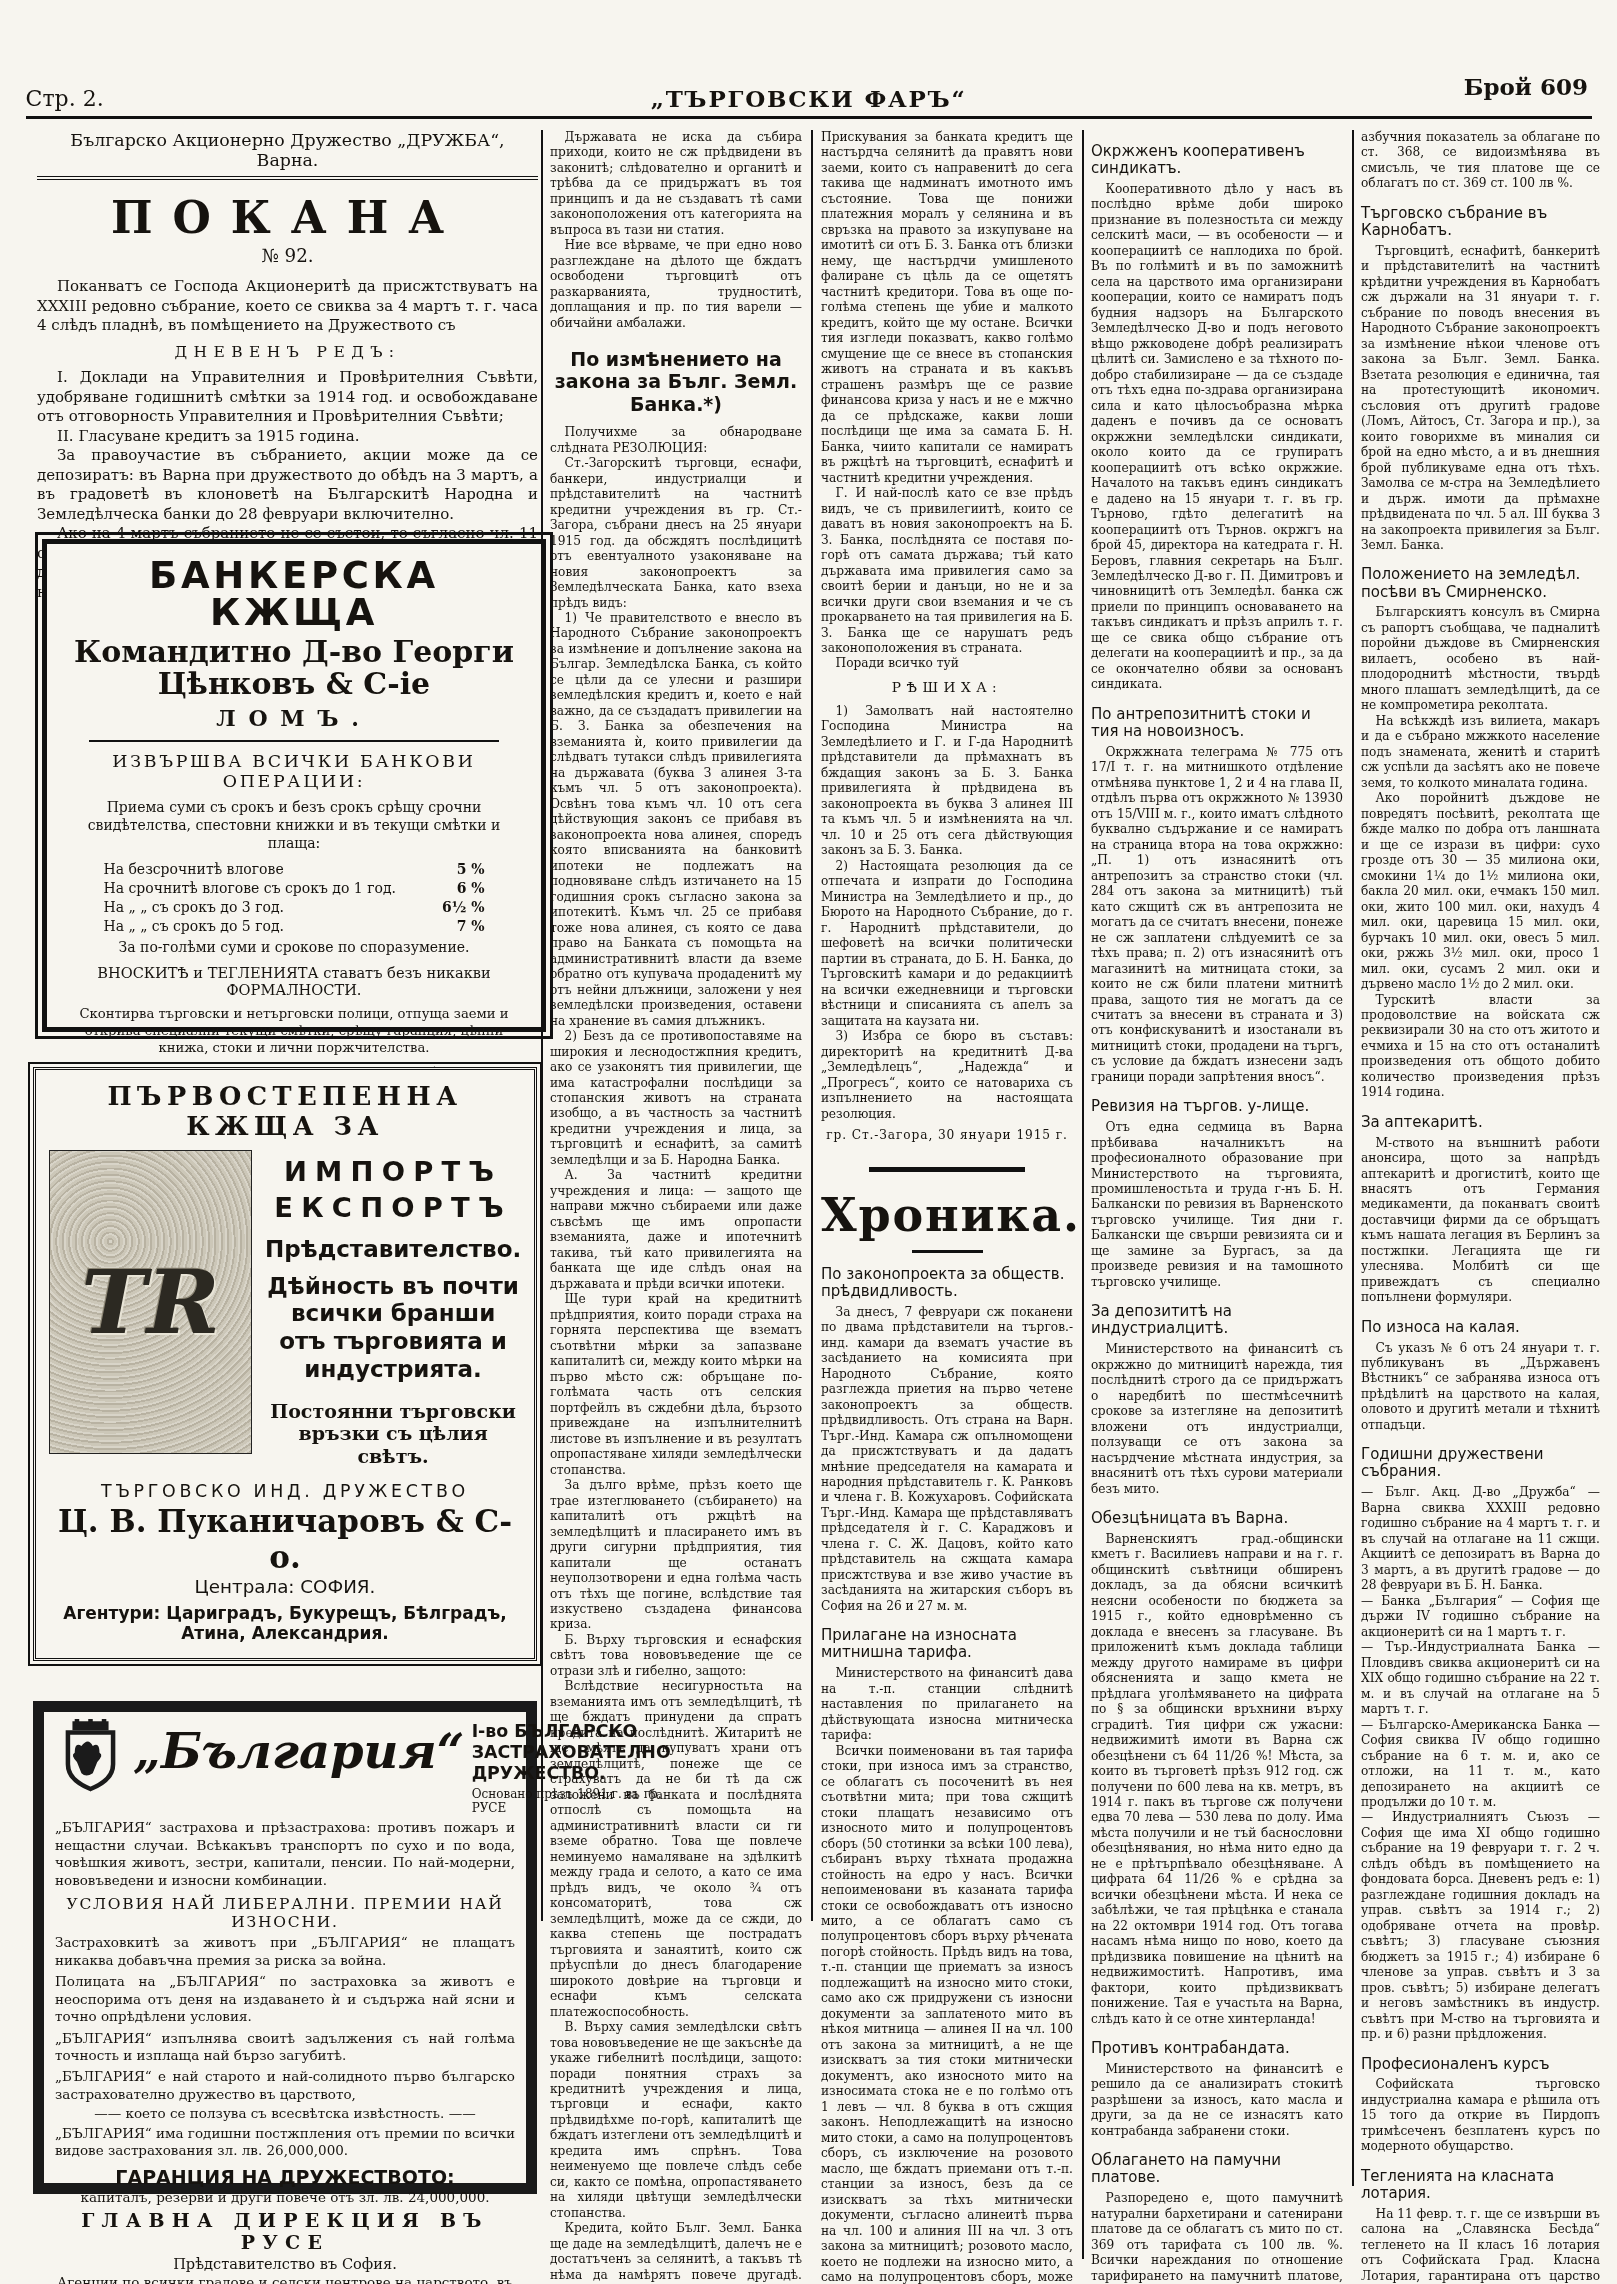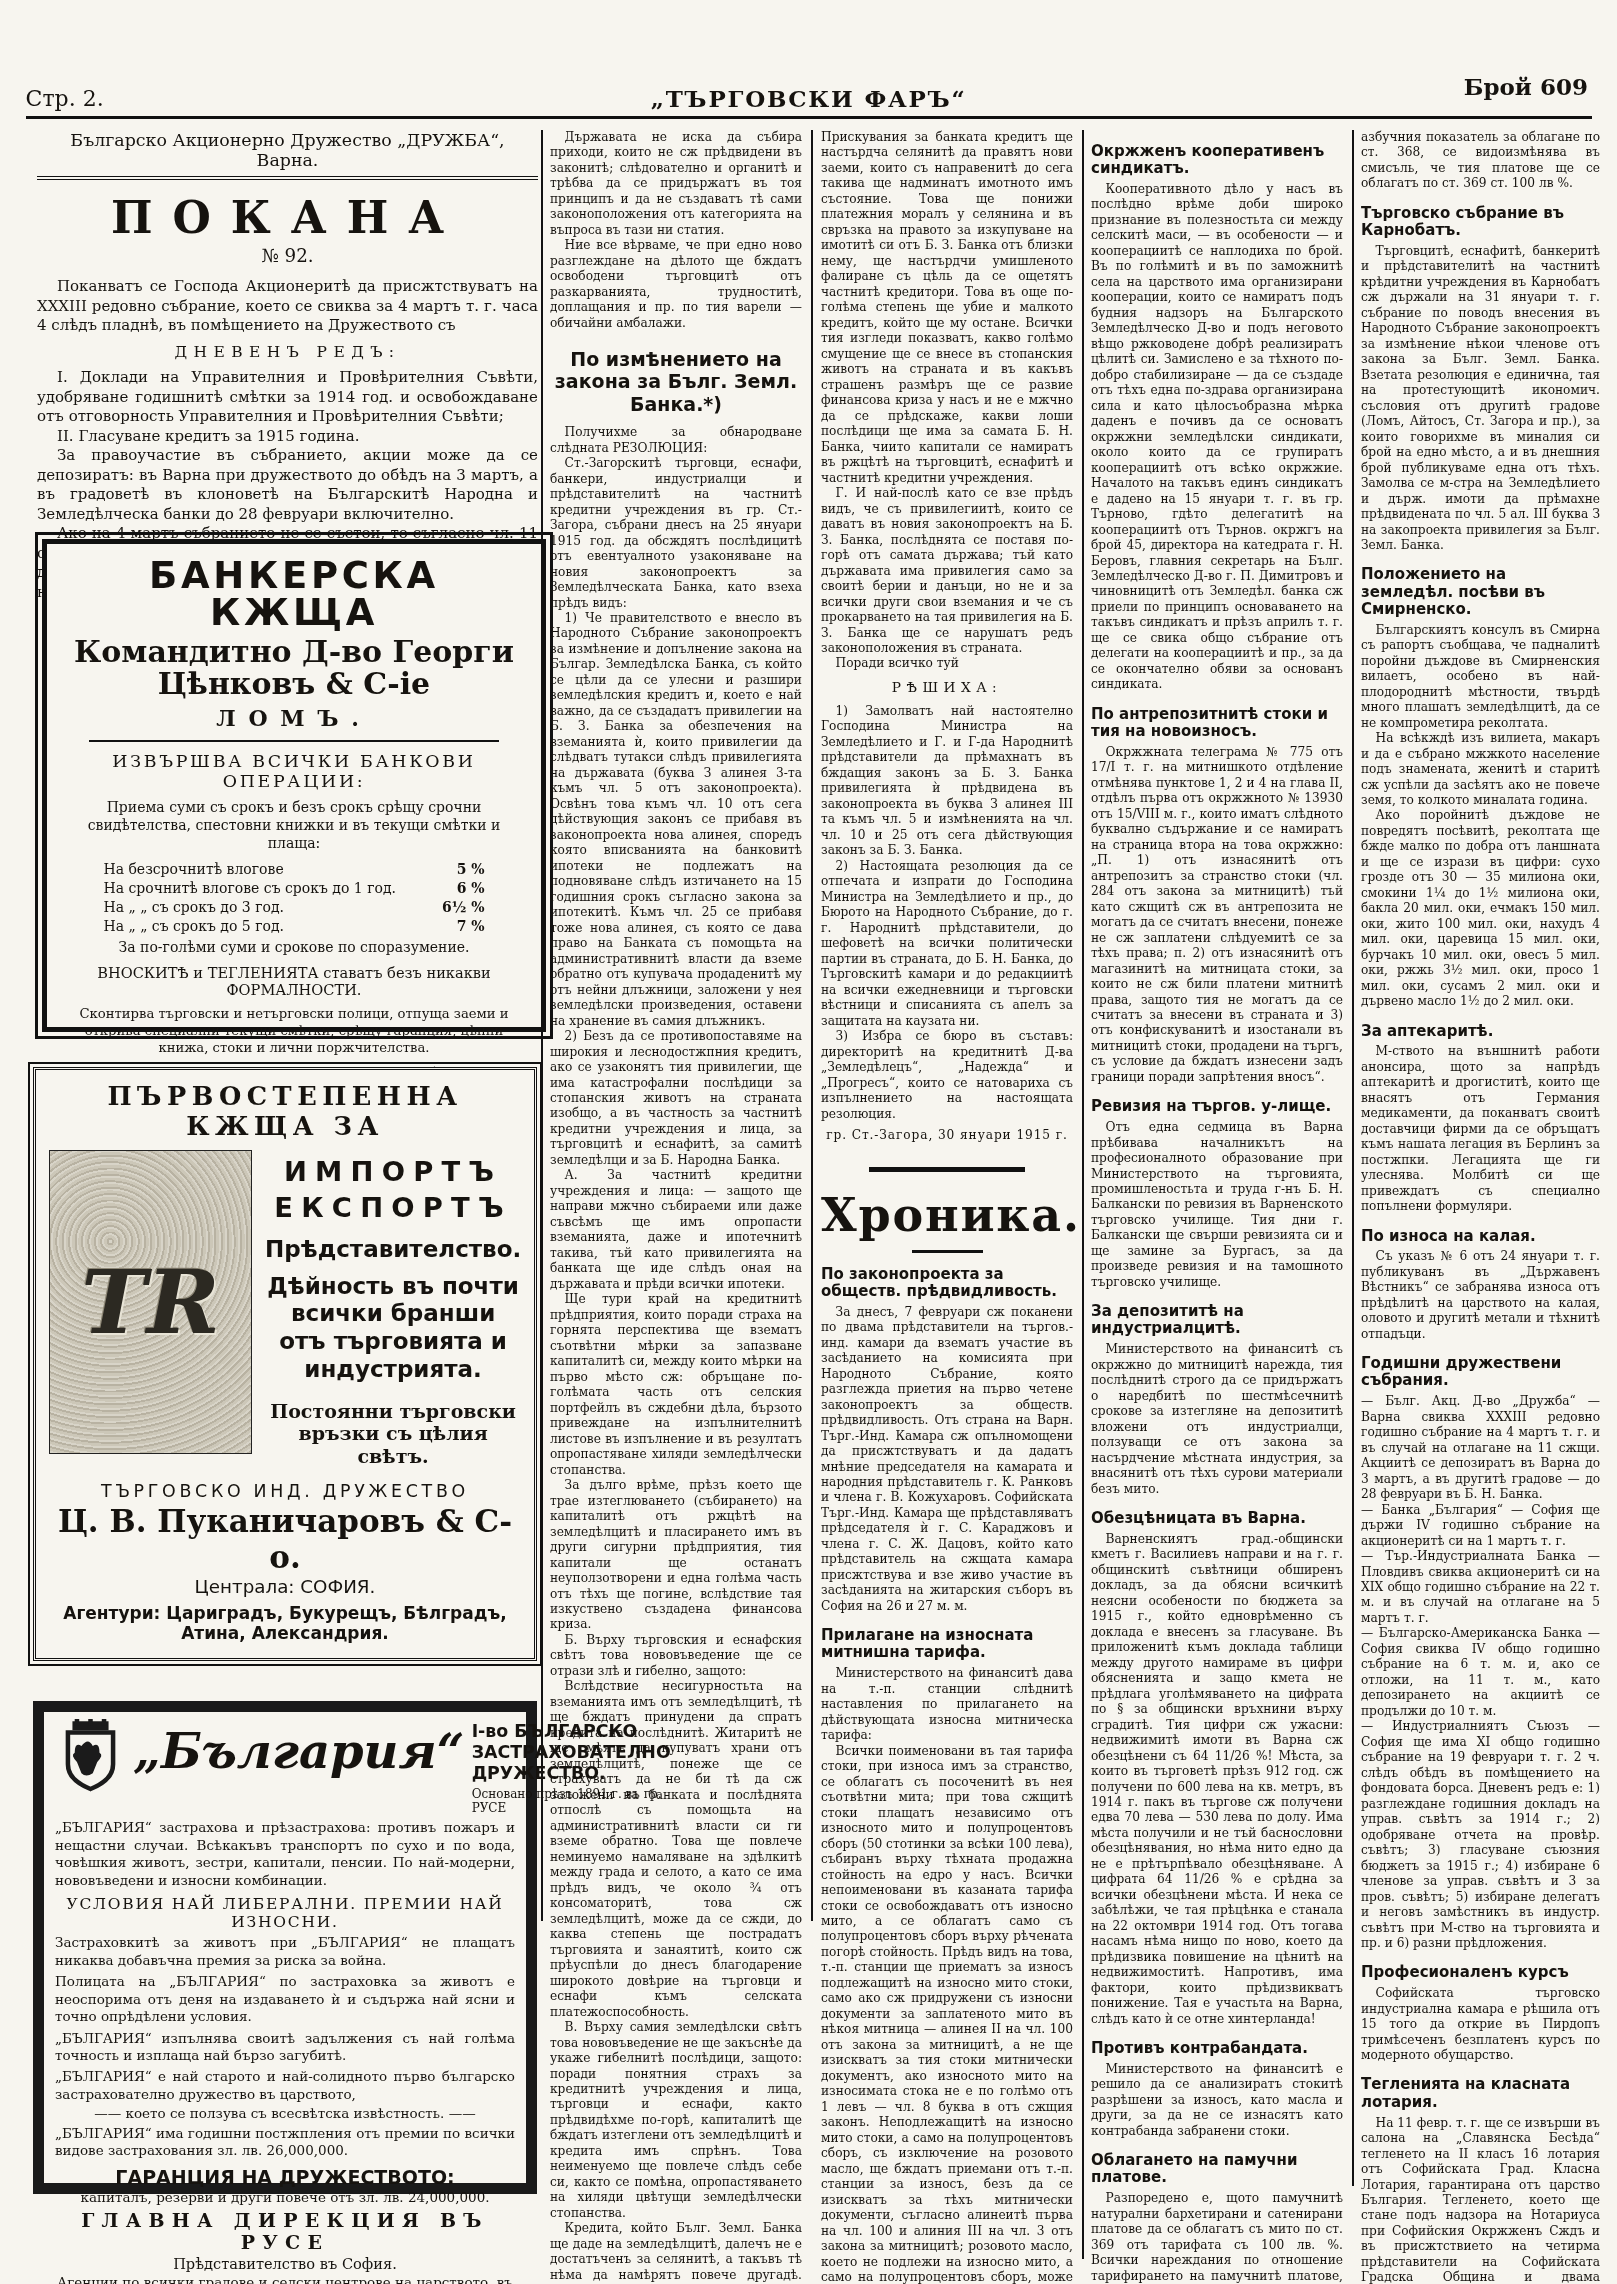--- a/index.html
+++ b/index.html
@@ -14,21 +14,21 @@
   .ph-left{position:absolute;left:0;bottom:5.5px;font-size:22px;}
   .ph-center{position:absolute;left:0;right:0;bottom:3.7px;text-align:center;font-size:23px;font-weight:bold;letter-spacing:1.8px;}
   .ph-right{position:absolute;right:3.7px;bottom:16.4px;font-size:23px;font-weight:bold;}
   
   .col{position:absolute;top:130px;}
   .vrule{position:absolute;width:1.8px;background:#111;}
   
   .news{width:252px;font-size:12.2px;line-height:1.27;text-align:justify;}
   .b-p{margin:0;text-indent:14.6px;}
   .b-pn{margin:0;}
-  .b-h{font-family:"DejaVu Sans",sans-serif;font-weight:bold;font-size:15px;line-height:1.15;margin:12.8px 0 4.6px 0;text-align:left;}
+  .b-h{font-family:"DejaVu Sans",sans-serif;font-weight:normal;font-size:15px;line-height:1.15;margin:12.8px 0 4.6px 0;text-align:left;}
   .b-hc{font-family:"DejaVu Sans",sans-serif;font-weight:bold;font-size:19px;line-height:1.2;text-align:center;margin:16.4px 0 9.1px 0;}
   .b-c{text-align:center;letter-spacing:5.5px;font-size:13.7px;margin:7.3px 0;}
   .b-cd{text-align:center;font-size:12.2px;margin:5.5px 0 1.8px 0;letter-spacing:0.9px;}
   .b-big{font-family:"DejaVu Serif",serif;font-weight:bold;font-size:46px;text-align:center;letter-spacing:1.8px;margin:14.6px 0 5.5px 0;}
   .b-div{height:4.6px;background:#111;width:62%;margin:24px auto 0 auto;}
   .b-sr{height:2.7px;background:#111;width:71px;margin:1.8px auto 12.8px auto;}
   
   .pokana{position:absolute;left:37px;top:130px;width:501px;}
   .pk-company{font-size:17.4px;text-align:center;padding-bottom:5.5px;border-bottom:4.6px double #111;margin-bottom:12.8px;}
   .pk-title{font-size:44px;font-weight:bold;letter-spacing:20px;text-align:center;margin:5.5px 0 1.8px 0;}
@@ -258,20 +258,21 @@
     <p class="b-p">Разпоредено е, щото памучнитѣ натурални бархетирани и сатенирани платове да се облагатъ съ мито по ст. 369 отъ тарифата съ 100 лв. %. Всички нареждания по отношение тарифирането на памучнитѣ платове, които противорѣчатъ на ония, дадени съ окржжното прѣдписание подъ № 17241 отъ м. г. сж отмѣнени съ прѣдпослѣднята алинея на сжщото окржжно и слѣдователно положението за облагането на „платове памучни тъкани съ смѣсена сплитка рипсова и сатенова, бархетирани отъ опакото“, поименовани на стр 483 редъ 15 отъ</p>
   </div>
 <div class="col news" style="left:1361px;width:239px;">
     <p class="b-pn">азбучния показатель за облагане по ст. 368, се видоизмѣнява въ смисъль, че тия платове ще се облагатъ по ст. 369 ст. 100 лв %.</p>
     <h3 class="b-h">Търговско събрание въ Карнобатъ.</h3>
     <p class="b-p">Търговцитѣ, еснафитѣ, банкеритѣ и прѣдставителитѣ на частнитѣ крѣдитни учреждения въ Карнобатъ сж държали на 31 януари т. г. събрание по поводъ внесения въ Народното Събрание законопроектъ за измѣнение нѣкои членове отъ закона за Бълг. Земл. Банка. Взетата резолюция е единична, тая на протестующитѣ икономич. съсловия отъ другитѣ градове (Ломъ, Айтосъ, Ст. Загора и пр.), за които говорихме въ миналия си брой на едно мѣсто, а и въ днешния брой публикуваме една отъ тѣхъ. Замолва се м-стра на Земледѣлието и държ. имоти да прѣмахне прѣдвидената по чл. 5 ал. III буква З на закопроекта привилегия за Бълг. Земл. Банка.</p>
     <h3 class="b-h">Положението на земледѣл. посѣви въ Смирненско.</h3>
     <p class="b-p">Българскиятъ консулъ въ Смирна съ рапортъ съобщава, че падналитѣ поройни дъждове въ Смирненския вилаетъ, особено въ най-плодороднитѣ мѣстности, твърдѣ много плашатъ земледѣлцитѣ, да се не компрометира реколтата.</p>
     <p class="b-p">На всѣкждѣ изъ вилиета, макаръ и да е събрано мжжкото население подъ знамената, женитѣ и старитѣ сж успѣли да засѣятъ ако не повече земя, то колкото миналата година.</p>
     <p class="b-p">Ако поройнитѣ дъждове не повредятъ посѣвитѣ, реколтата ще бжде малко по добра отъ ланшната и ще се изрази въ цифри: сухо грозде отъ 30 — 35 милиона оки, смокини 1¼ до 1½ милиона оки, бакла 20 мил. оки, ечмакъ 150 мил. оки, жито 100 мил. оки, нахудъ 4 мил. оки, царевица 15 мил. оки, бурчакъ 10 мил. оки, овесъ 5 мил. оки, ржжь 3½ мил. оки, просо 1 мил. оки, сусамъ 2 мил. оки и дървено масло 1½ до 2 мил. оки.</p>
+    <p class="b-p">Турскитѣ власти за продоволствие на войската сж реквизирали 30 на сто отъ житото и ечмиха и 15 на сто отъ останалитѣ произведения отъ общото добито количество произведения прѣзъ 1914 година.</p>
     <h3 class="b-h">За аптекаритѣ.</h3>
     <p class="b-p">М-ството на външнитѣ работи анонсира, щото за напрѣдъ аптекаритѣ и дрогиститѣ, които ще внасятъ отъ Германия медикаменти, да поканватъ своитѣ доставчици фирми да се обръщатъ къмъ нашата легация въ Берлинъ за постжпки. Легацията ще ги улеснява. Молбитѣ си ще привеждатъ съ специално попълнени формуляри.</p>
     <h3 class="b-h">По износа на калая.</h3>
     <p class="b-p">Съ указъ № 6 отъ 24 януари т. г. публикуванъ въ „Държавенъ Вѣстникъ“ се забранява износа отъ прѣдѣлитѣ на царството на калая, оловото и другитѣ метали и тѣхнитѣ отпадъци.</p>
     <h3 class="b-h">Годишни дружествени събрания.</h3>
     <p class="b-pn">— Бълг. Акц. Д-во „Дружба“ — Варна свиква XXXIII редовно годишно събрание на 4 мартъ т. г. и въ случай на отлагане на 11 сжщи. Акциитѣ се депозиратъ въ Варна до 3 мартъ, а въ другитѣ градове — до 28 февруари въ Б. Н. Банка.</p>
     <p class="b-pn">— Банка „България“ — София ще държи IV годишно събрание на акционеритѣ си на 1 мартъ т. г.</p>
     <p class="b-pn">— Тър.-Индустриалната Банка — Пловдивъ свиква акционеритѣ си на XIX общо годишно събрание на 22 т. м. и въ случай на отлагане на 5 мартъ т. г.</p>
     <p class="b-pn">— Българско-Американска Банка — София свиква IV общо годишно събрание на 6 т. м. и, ако се отложи, на 11 т. м., като депозирането на акциитѣ се продължи до 10 т. м.</p>
     <p class="b-pn">— Индустриалниятъ Съюзъ — София ще има XI общо годишно събрание на 19 февруари т. г. 2 ч. слѣдъ обѣдъ въ помѣщението на фондовата борса. Дневенъ редъ е: 1) разглеждане годишния докладъ на управ. съвѣтъ за 1914 г.; 2) одобряване отчета на провѣр. съвѣтъ; 3) гласуване съюзния бюджетъ за 1915 г.; 4) избиране 6 членове за управ. съвѣтъ и 3 за пров. съвѣтъ; 5) избиране делегатъ и неговъ замѣстникъ въ индустр. съвѣтъ при М-ство на търговията и пр. и 6) разни прѣдложения.</p>

